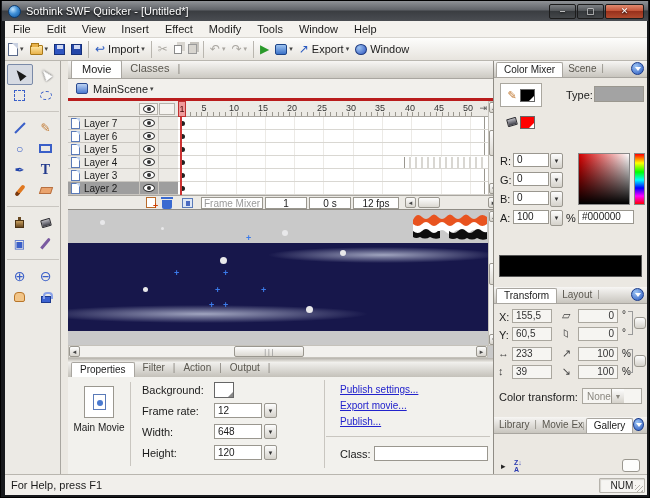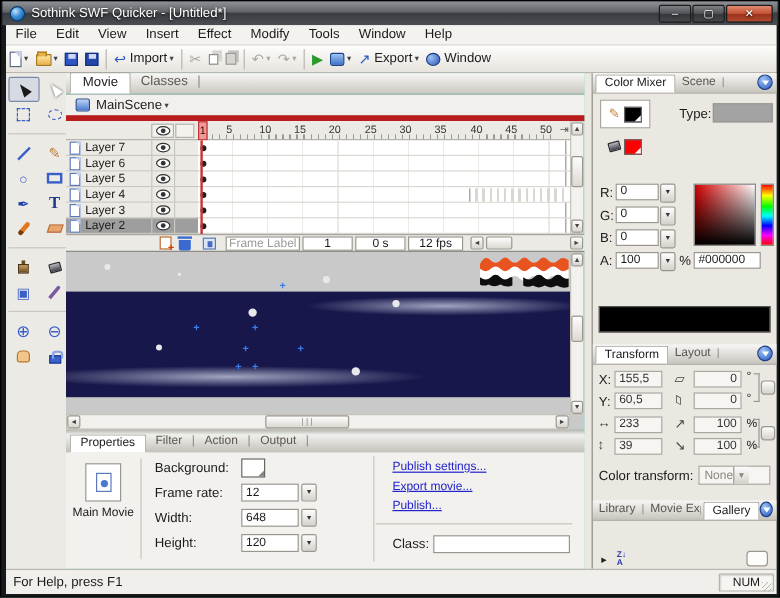--- a/index.html
+++ b/index.html
@@ -70,30 +70,30 @@
   .s-eraser{width:12px;height:7px;background:#eaa46e;border:1px solid #b87040;transform:skewX(-18deg);}
   .s-ink{width:9px;height:8px;background:linear-gradient(#c8a060,#6a4a22);border:1px solid #4a3214;position:relative;margin-top:3px;}
   .s-ink:before{content:"";position:absolute;top:-4px;left:2px;width:3px;height:3px;background:#6a4a22;}
   .s-bucket{width:10px;height:8px;background:linear-gradient(#b8b8c0,#3a3a44);border:1px solid #2a2a30;transform:rotate(-15deg);border-radius:1px;}
   .s-dropper{width:3px;height:13px;background:#7a5aa0;border-radius:2px 2px 0 0;transform:rotate(40deg);}
   .s-hand{width:11px;height:10px;background:#f2c588;border:1px solid #b8762a;border-radius:4px 4px 2px 2px;}
   .s-lock{width:10px;height:7px;background:#3c62d0;border:1px solid #1c3a90;position:relative;margin-top:5px;}
   .s-lock:before{content:"";position:absolute;left:1px;top:-5px;width:6px;height:5px;border:2px solid #8aa2e8;border-bottom:none;border-radius:4px 4px 0 0;}
 
   
-  .centercol{position:absolute;left:50px;top:0;width:432px;height:413px;background:#5eead4;}
+  .centercol{position:absolute;left:63px;top:0;width:432px;height:413px;background:#4c1d95;}
   .tabbar{position:absolute;left:0;top:0;right:0;height:18px;
     background:linear-gradient(#f7f6f4,#ccc9c2);border-bottom:1px solid #a9a6a0;display:flex;align-items:flex-end;}
   .tab-active{background:#fff;border:1px solid #a9a6a0;border-bottom:none;padding:2px 10px 3px;margin-left:3px;
     border-radius:2px 2px 0 0;}
   .tab-idle{padding:2px 8px 4px;color:#5a574f;}
   .tab-sep{color:#8a877f;padding-bottom:4px;}
 
   .scenebar{position:absolute;left:0;top:18px;right:0;height:22px;background:#f2f0ec;
-    border-bottom:5px solid #b91c1c;display:flex;align-items:center;}
+    border-bottom:3px solid #b91c1c;display:flex;align-items:center;}
   .sceneicon{width:12px;height:11px;background:linear-gradient(#bcd2f2,#4a7ad0);border:1px solid #2a4a90;border-radius:2px;margin:0 5px 0 8px;}
   .zoombox{margin-left:auto;margin-right:10px;width:96px;height:16px;background:#fff;border:1px solid #9a978f;
     display:flex;align-items:center;font-size:10px;}
   .zoombox span{padding-left:5px;}
   .zoombox .dd{margin-left:auto;}
   .dd{width:13px;height:100%;display:flex;align-items:center;justify-content:center;
     background:linear-gradient(#fdfdfd,#d5d2cb);border-left:1px solid #9a978f;font-size:7px;color:#333;}
 
   
   .timeline{position:absolute;left:0;top:40px;right:0;height:108px;background:#fff;}
@@ -468,21 +468,21 @@
           <div class="sb abs" style="right:0;top:0;width:12px;height:94px;">
             <div class="sbtn" style="left:0;top:0;width:10px;height:11px;">▲</div>
             <div class="sthumb" style="left:0;top:28px;width:10px;height:26px;"></div>
             <div class="sbtn" style="left:0;bottom:0;width:10px;height:11px;">▼</div>
           </div>
 
           <div class="tlfoot">
             <i class="addlayer" style="margin-left:78px;"></i>
             <i class="trash" style="margin-left:6px;"></i>
             <i class="cframe" style="margin-left:10px;"></i>
-            <div class="fbox" style="width:62px;margin-left:8px;color:#9a9a9a;">Frame Label</div>
+            <div class="fbox" style="width:62px;margin-left:8px;color:#9a9a9a;">Frame Mixer</div>
             <div class="fbox" style="width:42px;">1</div>
             <div class="fbox" style="width:42px;">0 s</div>
             <div class="fbox" style="width:46px;">12 fps</div>
             <div class="sbtn" style="position:static;width:11px;height:11px;margin-left:4px;">◄</div>
             <div class="sthumb" style="position:static;width:22px;height:11px;margin-left:2px;"></div>
             <div class="sbtn" style="position:static;width:11px;height:11px;margin-left:auto;margin-right:1px;">►</div>
           </div>
         </div>
 
         <div class="canvas">

